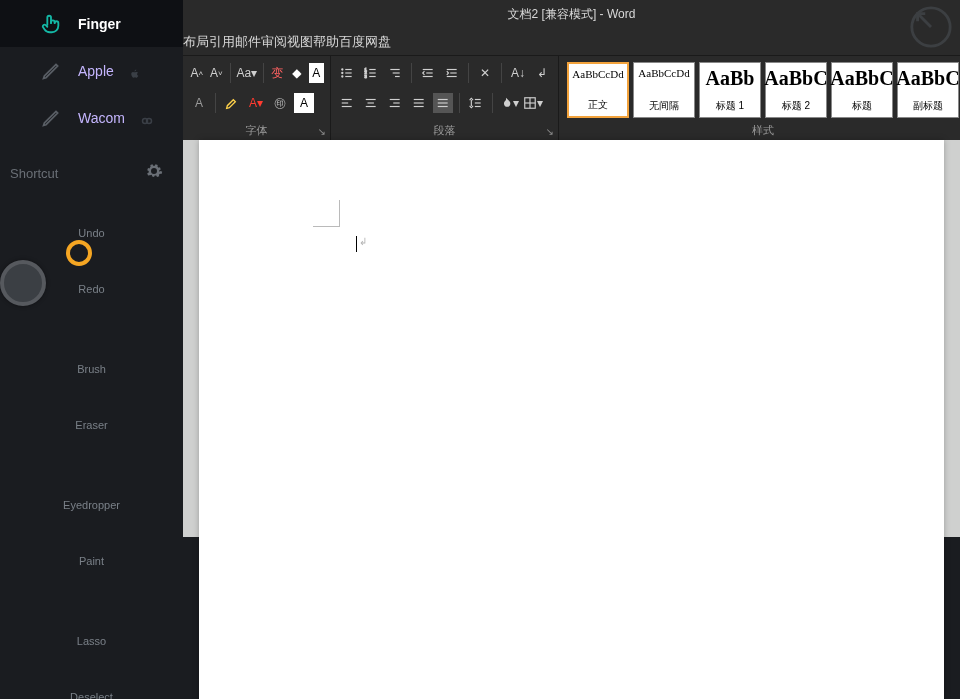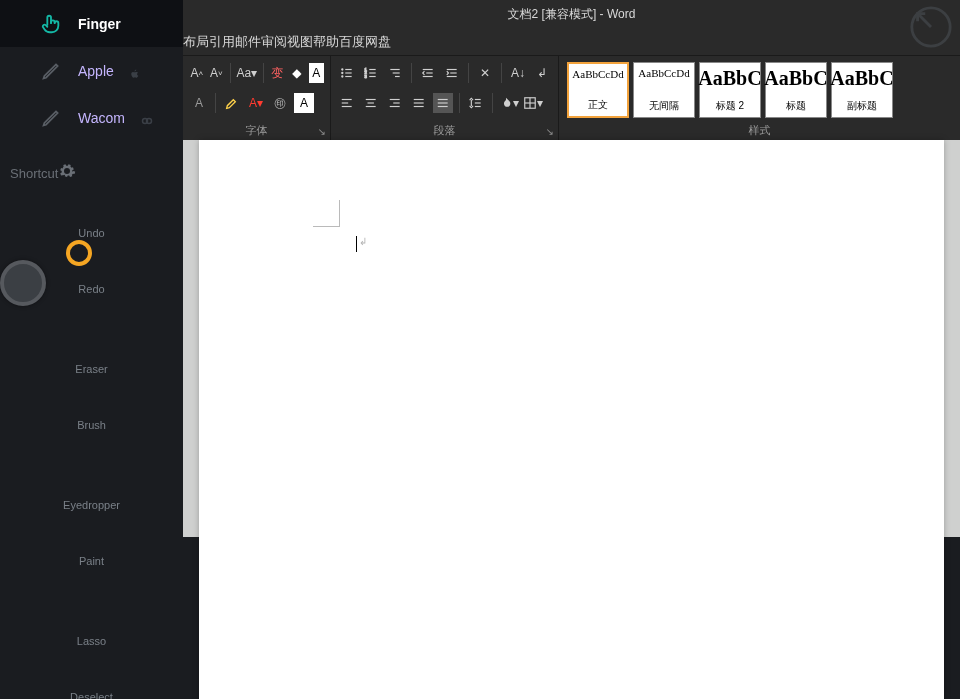--- a/index.html
+++ b/index.html
@@ -9,21 +9,21 @@
     
     .sidebar { position:absolute; left:0; top:0; width:183px; height:699px; background:#1a1c20; z-index:20; }
     .input-item { height:47px; display:flex; align-items:center; gap:16px; padding-left:40px; cursor:pointer; }
     .input-item.active { background:#0e1014; }
     .input-item .ico { width:22px; height:22px; display:flex; align-items:center; justify-content:center; color:#5a5f66; }
     .input-item.active .ico { color:#14b8a6; }
     .input-item .lbl { color:#c4b5fd; font-size:14px; }
     .input-item.active .lbl { color:#fff; font-weight:600; }
     .input-item .sub { color:#3a3f46; font-size:11px; position:relative; top:4px; }
 
-    .shortcut-row { display:flex; align-items:center; height:40px; padding:0 20px 0 10px; margin-top:12px; }
+    .shortcut-row { display:flex; align-items:center; justify-content:space-between; height:40px; padding:0 20px 0 10px; margin-top:12px; }
     .shortcut-row .lbl { color:#6a6f76; font-size:13px; }
     .shortcut-row .gear { color:#6a6f76; }
 
     .sc-list { margin-top:12px; }
     .sc-item { height:56px; display:flex; align-items:center; justify-content:center; color:#7a8088; font-size:11px; }
     .sc-gap { height:24px; }
 
     .yellow-ring { position:absolute; left:66px; top:240px; width:26px; height:26px; border:4px solid #f5a623; border-radius:50%; z-index:25; }
     .grey-ball { position:absolute; left:0; top:260px; width:46px; height:46px; background:#3b3f44; border:4px solid #56595e; border-radius:50%; z-index:25; box-shadow:0 0 4px rgba(0,0,0,.4); }
 
@@ -227,20 +227,24 @@
         <div class="styles-strip">
           <div class="stylecard active">
             <span class="prev">AaBbCcDd</span>
             <span class="sl">正文</span>
           </div>
           <div class="stylecard">
             <span class="prev">AaBbCcDd</span>
             <span class="sl">无间隔</span>
           </div>
           <div class="stylecard">
+            <span class="prev big">AaBb</span>
+            <span class="sl">标题 1</span>
+          </div>
+          <div class="stylecard">
             <span class="prev big">AaBbC</span>
             <span class="sl">标题 2</span>
           </div>
           <div class="stylecard">
             <span class="prev big">AaBbC</span>
             <span class="sl">标题</span>
           </div>
           <div class="stylecard">
             <span class="prev big">AaBbC</span>
             <span class="sl">副标题</span>
@@ -308,22 +312,22 @@
         <svg width="18" height="18" viewBox="0 0 24 24" fill="currentColor">
             <path d="M12 8a4 4 0 1 0 0 8 4 4 0 0 0 0-8zm9 4l2 1-1 3-2-0.5a8 8 0 0 1-1.5 1.5l0.5 2-3 1-1-2a8 8 0 0 1-2 0l-1 2-3-1 0.5-2A8 8 0 0 1 6 17.5L4 18l-1-3 2-1a8 8 0 0 1 0-2l-2-1 1-3 2 0.5A8 8 0 0 1 7.5 6L7 4l3-1 1 2a8 8 0 0 1 2 0l1-2 3 1-0.5 2A8 8 0 0 1 18 7.5l2-0.5 1 3-2 1a8 8 0 0 1 0 2z"></path>
           </svg>
       </span>
     </div>
 
     <div class="sc-list">
       <div class="sc-item">Undo</div>
       <div class="sc-item">Redo</div>
       <div class="sc-gap"></div>
+      <div class="sc-item">Brush</div>
       <div class="sc-item">Eraser</div>
-      <div class="sc-item">Brush</div>
       <div class="sc-gap"></div>
       <div class="sc-item">Eyedropper</div>
       <div class="sc-item">Paint</div>
       <div class="sc-gap"></div>
       <div class="sc-item">Lasso</div>
       <div class="sc-item">Deselect</div>
     </div>
 
     <div class="yellow-ring"></div>
     <div class="grey-ball"></div>

